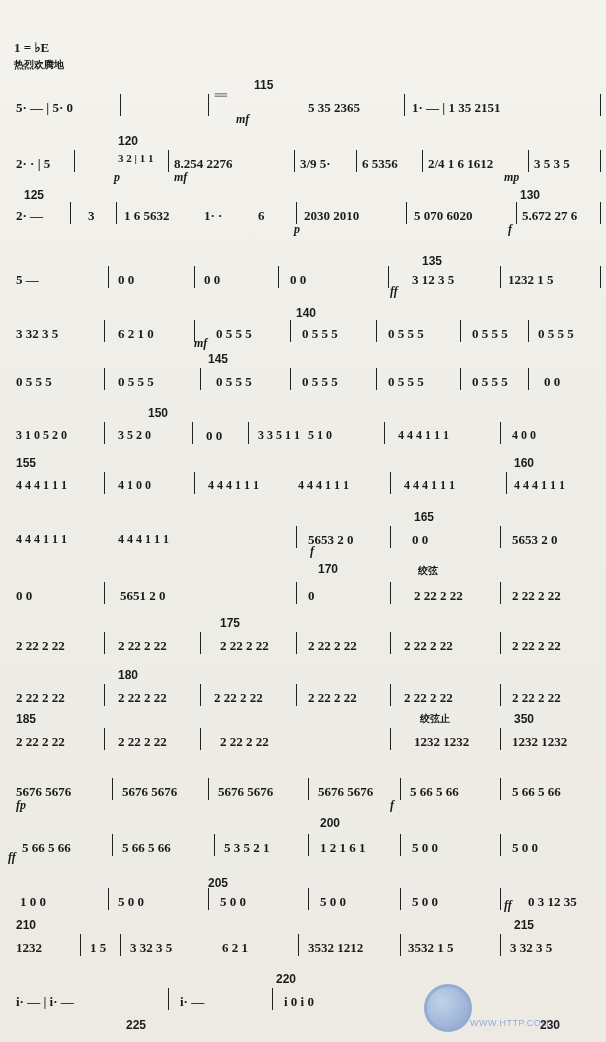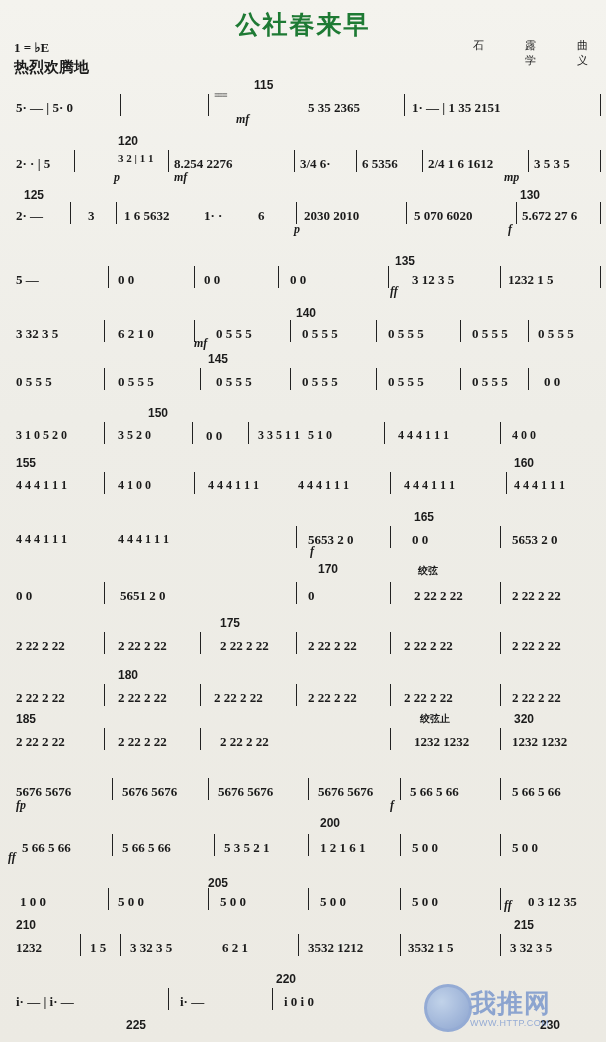--- a/index.html
+++ b/index.html
@@ -32,21 +32,21 @@
     color:#1e7a34;
     letter-spacing:1px;
   }
   .keysig{
     position:absolute;top:40px;left:14px;
     font-size:13px;font-weight:bold;
     font-family:"Liberation Serif", serif;
   }
   .tempo{
     position:absolute;top:58px;left:14px;
-    font-size:15px;font-weight:bold;text-align:right;
+    font-size:10px;font-weight:bold;text-align:right;
   }
   .composer{
     position:absolute;top:38px;right:12px;
     font-size:11px;line-height:15px;
     text-align:right;
     white-space:pre;
   }
   .composer span{letter-spacing:6px;}
   
   .system{
@@ -104,24 +104,22 @@
     font-size:9px;color:#4d78c9;
     font-family:"Liberation Sans", sans-serif;
     letter-spacing:.5px;
   }
 </style>
 </head>
 <body>
 
 <div class="sheet">
 
-  <div class="title">公社春来早</div>
   <div class="keysig">1 = ♭E</div>
   <div class="tempo">热烈欢腾地</div>
-  <div class="composer"><span>石    露    曲</span><br><span>学    义</span></div>
 
   <div class="system" style="top:88px">
     <div class="barnum" style="left:246px;top:-10px">115</div>
     <div class="measure" style="left:8px;top:12px">5· —  |  5·  0</div>
     <div class="bar" style="left:112px;top:6px"></div>
     <div class="bar" style="left:200px;top:6px"></div>
     <div class="tremolo" style="left:206px;top:2px">≡≡≡</div>
     <div class="dyn" style="left:228px;top:24px">mf</div>
     <div class="measure" style="left:300px;top:12px">5 35  2365</div>
     <div class="bar" style="left:396px;top:6px"></div>
@@ -132,21 +130,21 @@
   <div class="system" style="top:142px">
     <div class="barnum" style="left:110px;top:-8px">120</div>
     <div class="measure" style="left:8px;top:14px">2· ·  |  5</div>
     <div class="bar" style="left:66px;top:8px"></div>
     <div class="measure" style="left:110px;top:10px;font-size:11px">3 2  |  1 1</div>
     <div class="dyn" style="left:106px;top:28px">p</div>
     <div class="bar" style="left:160px;top:8px"></div>
     <div class="measure" style="left:166px;top:14px">8.254  2276</div>
     <div class="dyn" style="left:166px;top:28px">mf</div>
     <div class="bar" style="left:286px;top:8px"></div>
-    <div class="measure" style="left:292px;top:14px">3/4 6·</div>
+    <div class="measure" style="left:292px;top:14px">3/9 5·</div>
     <div class="bar" style="left:348px;top:8px"></div>
     <div class="measure" style="left:354px;top:14px">6 5356</div>
     <div class="bar" style="left:414px;top:8px"></div>
     <div class="measure" style="left:420px;top:14px">2/4 1 6  1612</div>
     <div class="dyn" style="left:496px;top:28px">mp</div>
     <div class="bar" style="left:520px;top:8px"></div>
     <div class="measure" style="left:526px;top:14px">3 5 3 5</div>
     <div class="bar" style="left:592px;top:8px"></div>
   </div>
 
@@ -165,21 +163,21 @@
     <div class="measure" style="left:296px;top:14px">2030  2010</div>
     <div class="bar" style="left:398px;top:8px"></div>
     <div class="measure" style="left:406px;top:14px">5 070  6020</div>
     <div class="dyn" style="left:500px;top:28px">f</div>
     <div class="bar" style="left:508px;top:8px"></div>
     <div class="measure" style="left:514px;top:14px">5.672  27 6</div>
     <div class="bar" style="left:592px;top:8px"></div>
   </div>
 
   <div class="system" style="top:254px">
-    <div class="barnum" style="left:387px;top:0px">135</div>
+    <div class="barnum" style="left:414px;top:0px">135</div>
     <div class="measure" style="left:8px;top:18px">5 —</div>
     <div class="bar" style="left:100px;top:12px"></div>
     <div class="measure" style="left:110px;top:18px">0  0</div>
     <div class="bar" style="left:186px;top:12px"></div>
     <div class="measure" style="left:196px;top:18px">0  0</div>
     <div class="bar" style="left:270px;top:12px"></div>
     <div class="measure" style="left:282px;top:18px">0  0</div>
     <div class="bar" style="left:380px;top:12px"></div>
     <div class="dyn" style="left:382px;top:30px">ff</div>
     <div class="measure" style="left:404px;top:18px">3 12 3 5</div>
@@ -306,21 +304,21 @@
     <div class="bar" style="left:288px;top:12px"></div>
     <div class="measure" style="left:300px;top:18px">2 22  2 22</div>
     <div class="bar" style="left:382px;top:12px"></div>
     <div class="measure" style="left:396px;top:18px">2 22  2 22</div>
     <div class="bar" style="left:492px;top:12px"></div>
     <div class="measure" style="left:504px;top:18px">2 22  2 22</div>
   </div>
 
   <div class="system" style="top:716px">
     <div class="barnum" style="left:8px;top:-4px">185</div>
-    <div class="barnum" style="left:506px;top:-4px">320</div>
+    <div class="barnum" style="left:506px;top:-4px">350</div>
     <div class="cn-mark" style="left:412px;top:-4px">绞弦止</div>
     <div class="measure" style="left:8px;top:18px">2 22  2 22</div>
     <div class="bar" style="left:96px;top:12px"></div>
     <div class="measure" style="left:110px;top:18px">2 22  2 22</div>
     <div class="bar" style="left:192px;top:12px"></div>
     <div class="measure" style="left:212px;top:18px">2 22  2 22</div>
     <div class="bar" style="left:382px;top:12px"></div>
     <div class="measure" style="left:406px;top:18px">1232  1232</div>
     <div class="bar" style="left:492px;top:12px"></div>
     <div class="measure" style="left:504px;top:18px">1232  1232</div>
@@ -400,17 +398,16 @@
     <div class="measure" style="left:276px;top:18px">i 0  i 0</div>
   </div>
 
   <div class="system" style="top:1018px">
     <div class="barnum" style="left:118px;top:0px">225</div>
     <div class="barnum" style="left:532px;top:0px">230</div>
   </div>
 
   <div class="wm">
     <div class="wm-circle"></div>
-    <div class="wm-text">我推网</div>
     <div class="wm-url">WWW.HTTP.COM</div>
   </div>
 
 </div>
 
 </body></html>

